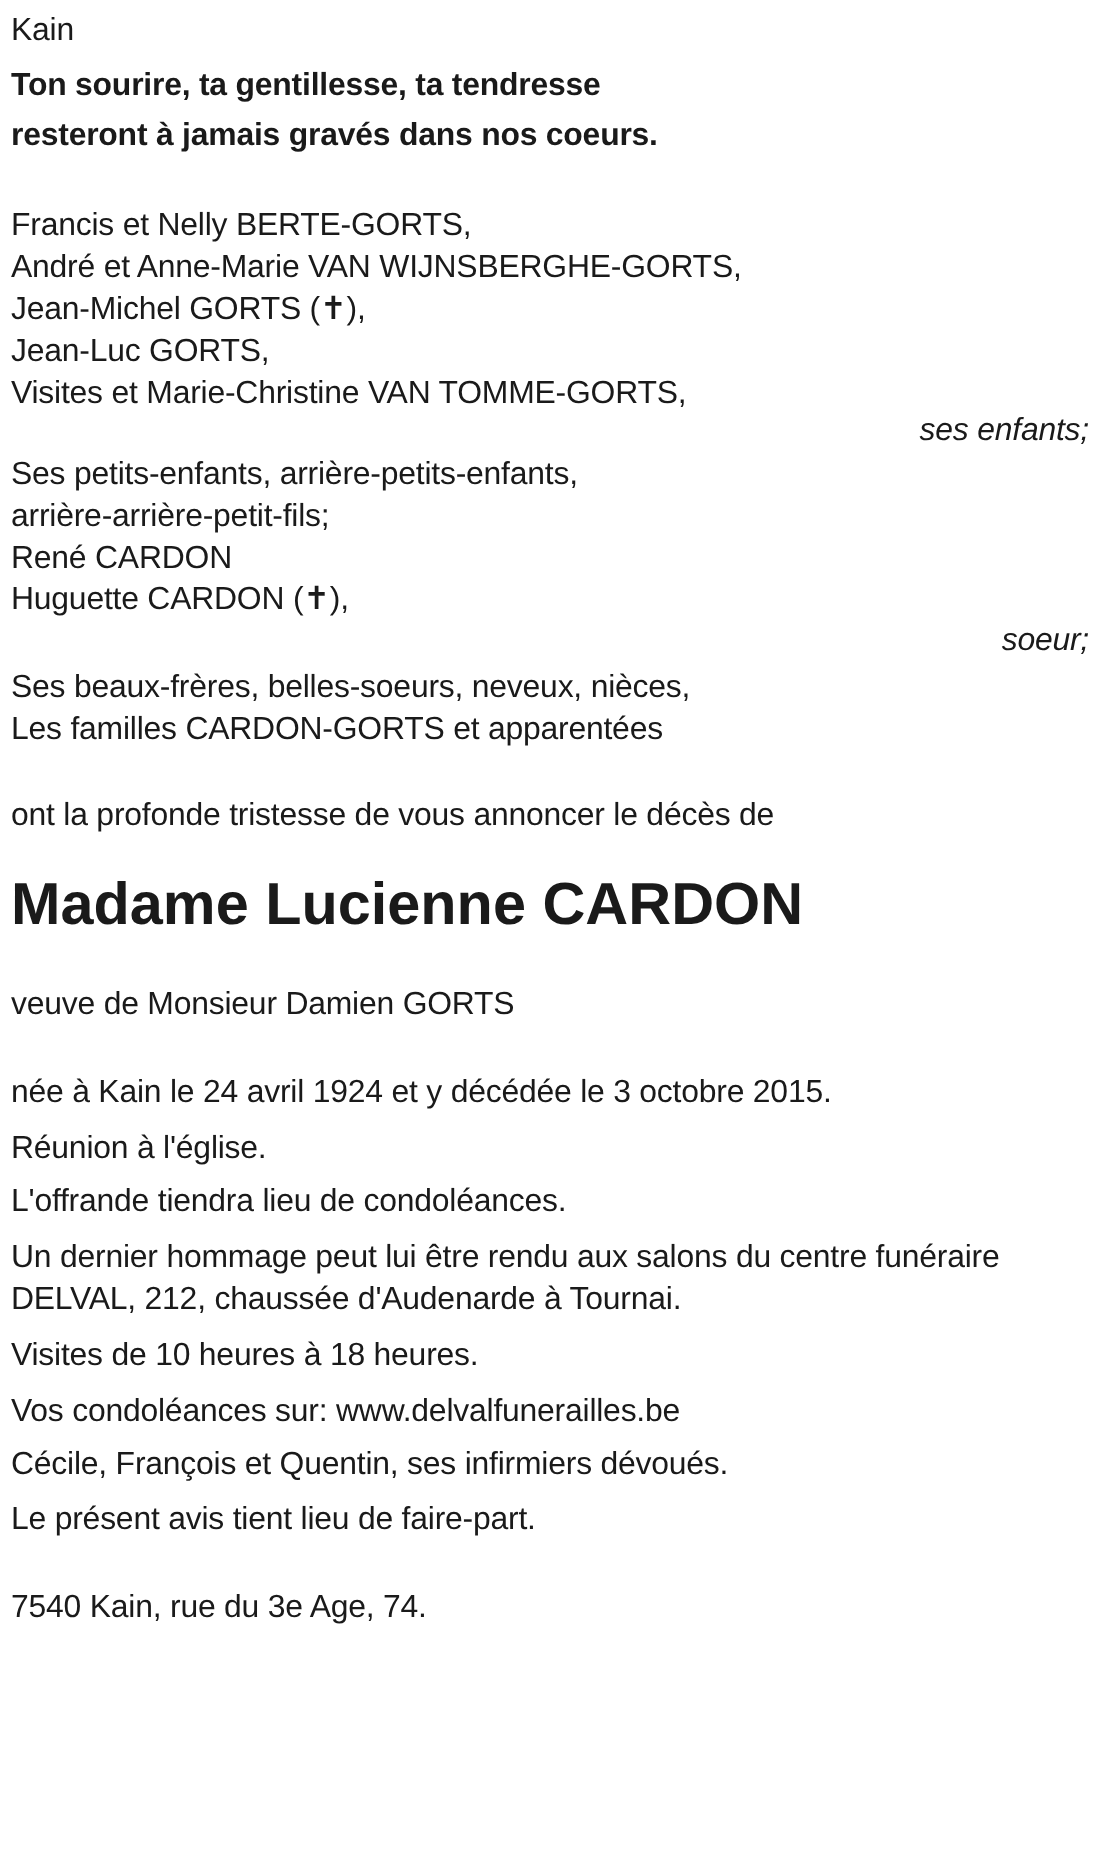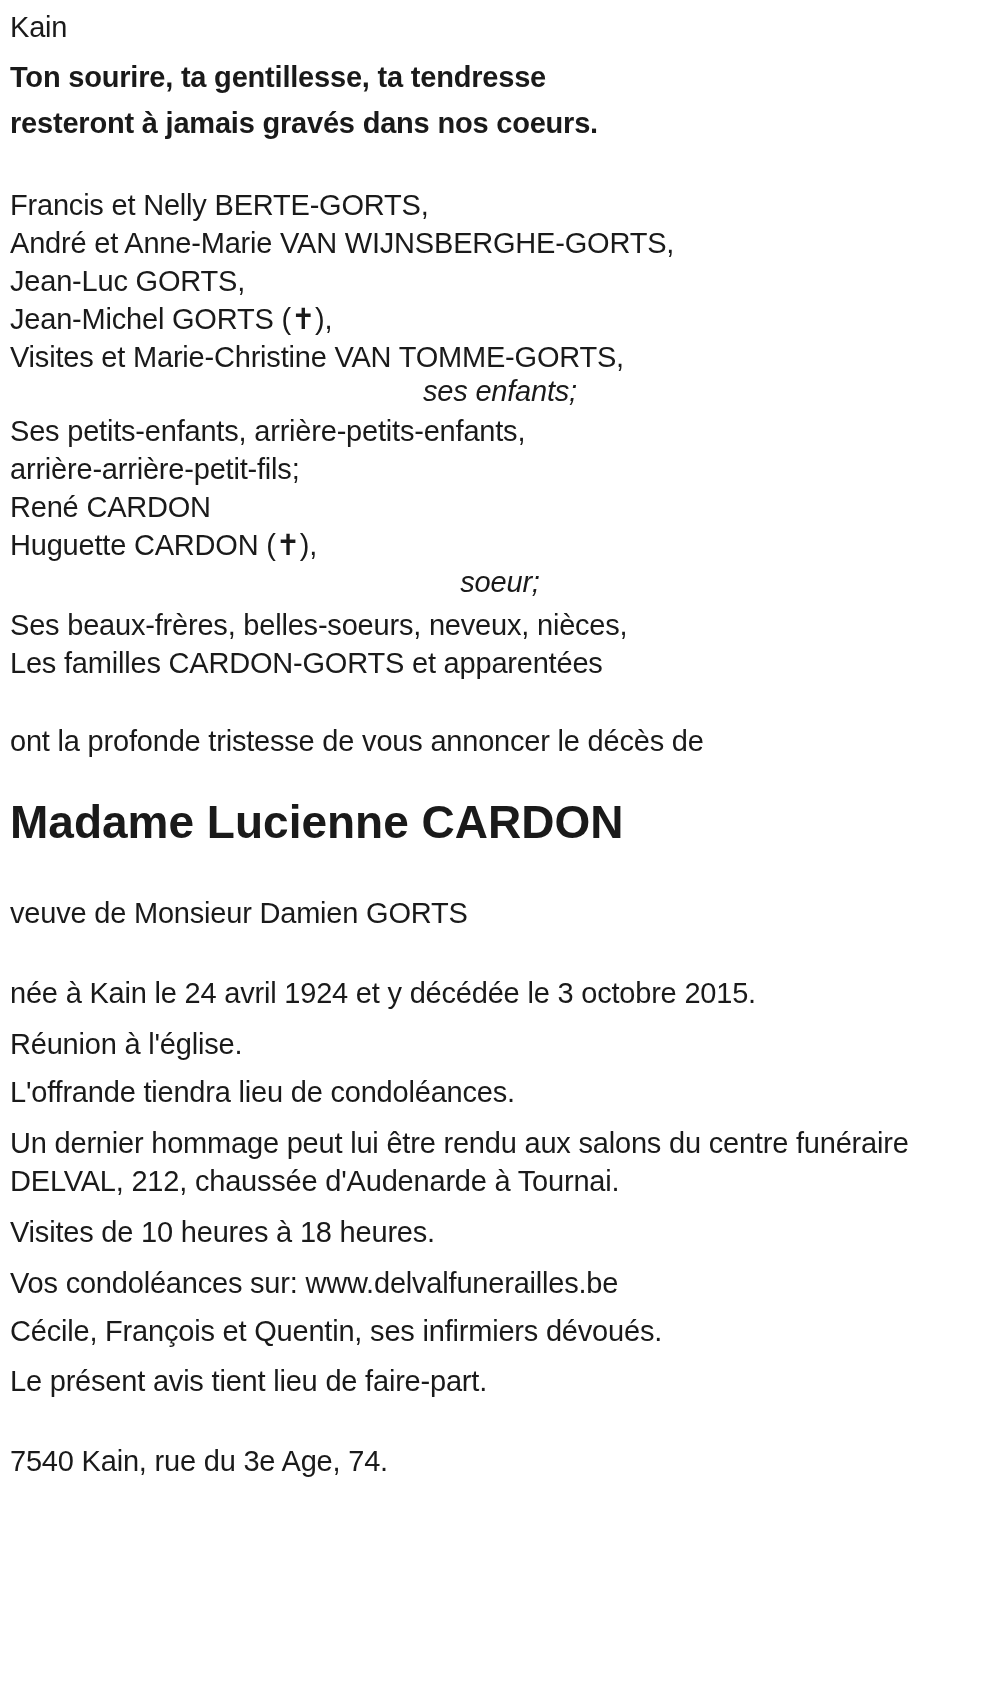--- a/index.html
+++ b/index.html
@@ -12,36 +12,36 @@
     color: #1a1a1a;
     font-family: "Liberation Sans", "DejaVu Sans", sans-serif;
     font-size: 29px;
     line-height: 38px;
     letter-spacing: -0.2px;
     overflow: hidden;
   }
   p { margin: 0; }
   .ln { display: block; white-space: nowrap; }
   .epitaph { font-weight: 700; line-height: 46px; margin-top: 8px; }
-  .right-role { text-align: center; font-style: italic; }
+  .right-role { text-align: right; font-style: italic; }
   .lh30 { line-height: 30px; }
   .lh32 { line-height: 32px; }
   .mt2  { margin-top: 2px; }
   .mt6  { margin-top: 6px; }
   .mt7  { margin-top: 7px; }
   .mt8  { margin-top: 8px; }
   .mt10 { margin-top: 10px; }
   .mt12 { margin-top: 12px; }
   .mt13 { margin-top: 13px; }
   .mt40 { margin-top: 40px; }
   .mt42 { margin-top: 42px; }
   .mt44 { margin-top: 44px; }
   h1.deceased {
     margin: 34px 0 0 0;
-    font-size: 46px;
+    font-size: 54px;
     line-height: 56px;
     font-weight: 700;
     letter-spacing: 0;
     white-space: nowrap;
   }
   .funeral { line-height: 39px; }
   b { font-weight: 700; }
 </style>
 </head>
 <body>
@@ -51,22 +51,22 @@
   <p class="ln">Kain</p>
 
   <div class="epitaph">
     <span class="ln">Ton sourire, ta gentillesse, ta tendresse</span>
     <span class="ln">resteront à jamais gravés dans nos coeurs.</span>
   </div>
 
   <div class="mt40">
     <span class="ln">Francis et Nelly BERTE-GORTS,</span>
     <span class="ln">André et Anne-Marie VAN WIJNSBERGHE-GORTS,</span>
+    <span class="ln">Jean-Michel GORTS (✝),</span>
     <span class="ln">Jean-Luc GORTS,</span>
-    <span class="ln">Jean-Michel GORTS (✝),</span>
     <span class="ln">Visites et Marie-Christine VAN TOMME-GORTS,</span>
   </div>
 
   <div class="right-role lh30">
     <span class="ln">ses enfants;</span>
   </div>
 
   <div class="mt6">
     <span class="ln">Ses petits-enfants, arrière-petits-enfants,</span>
     <span class="ln">arrière-arrière-petit-fils;</span>

